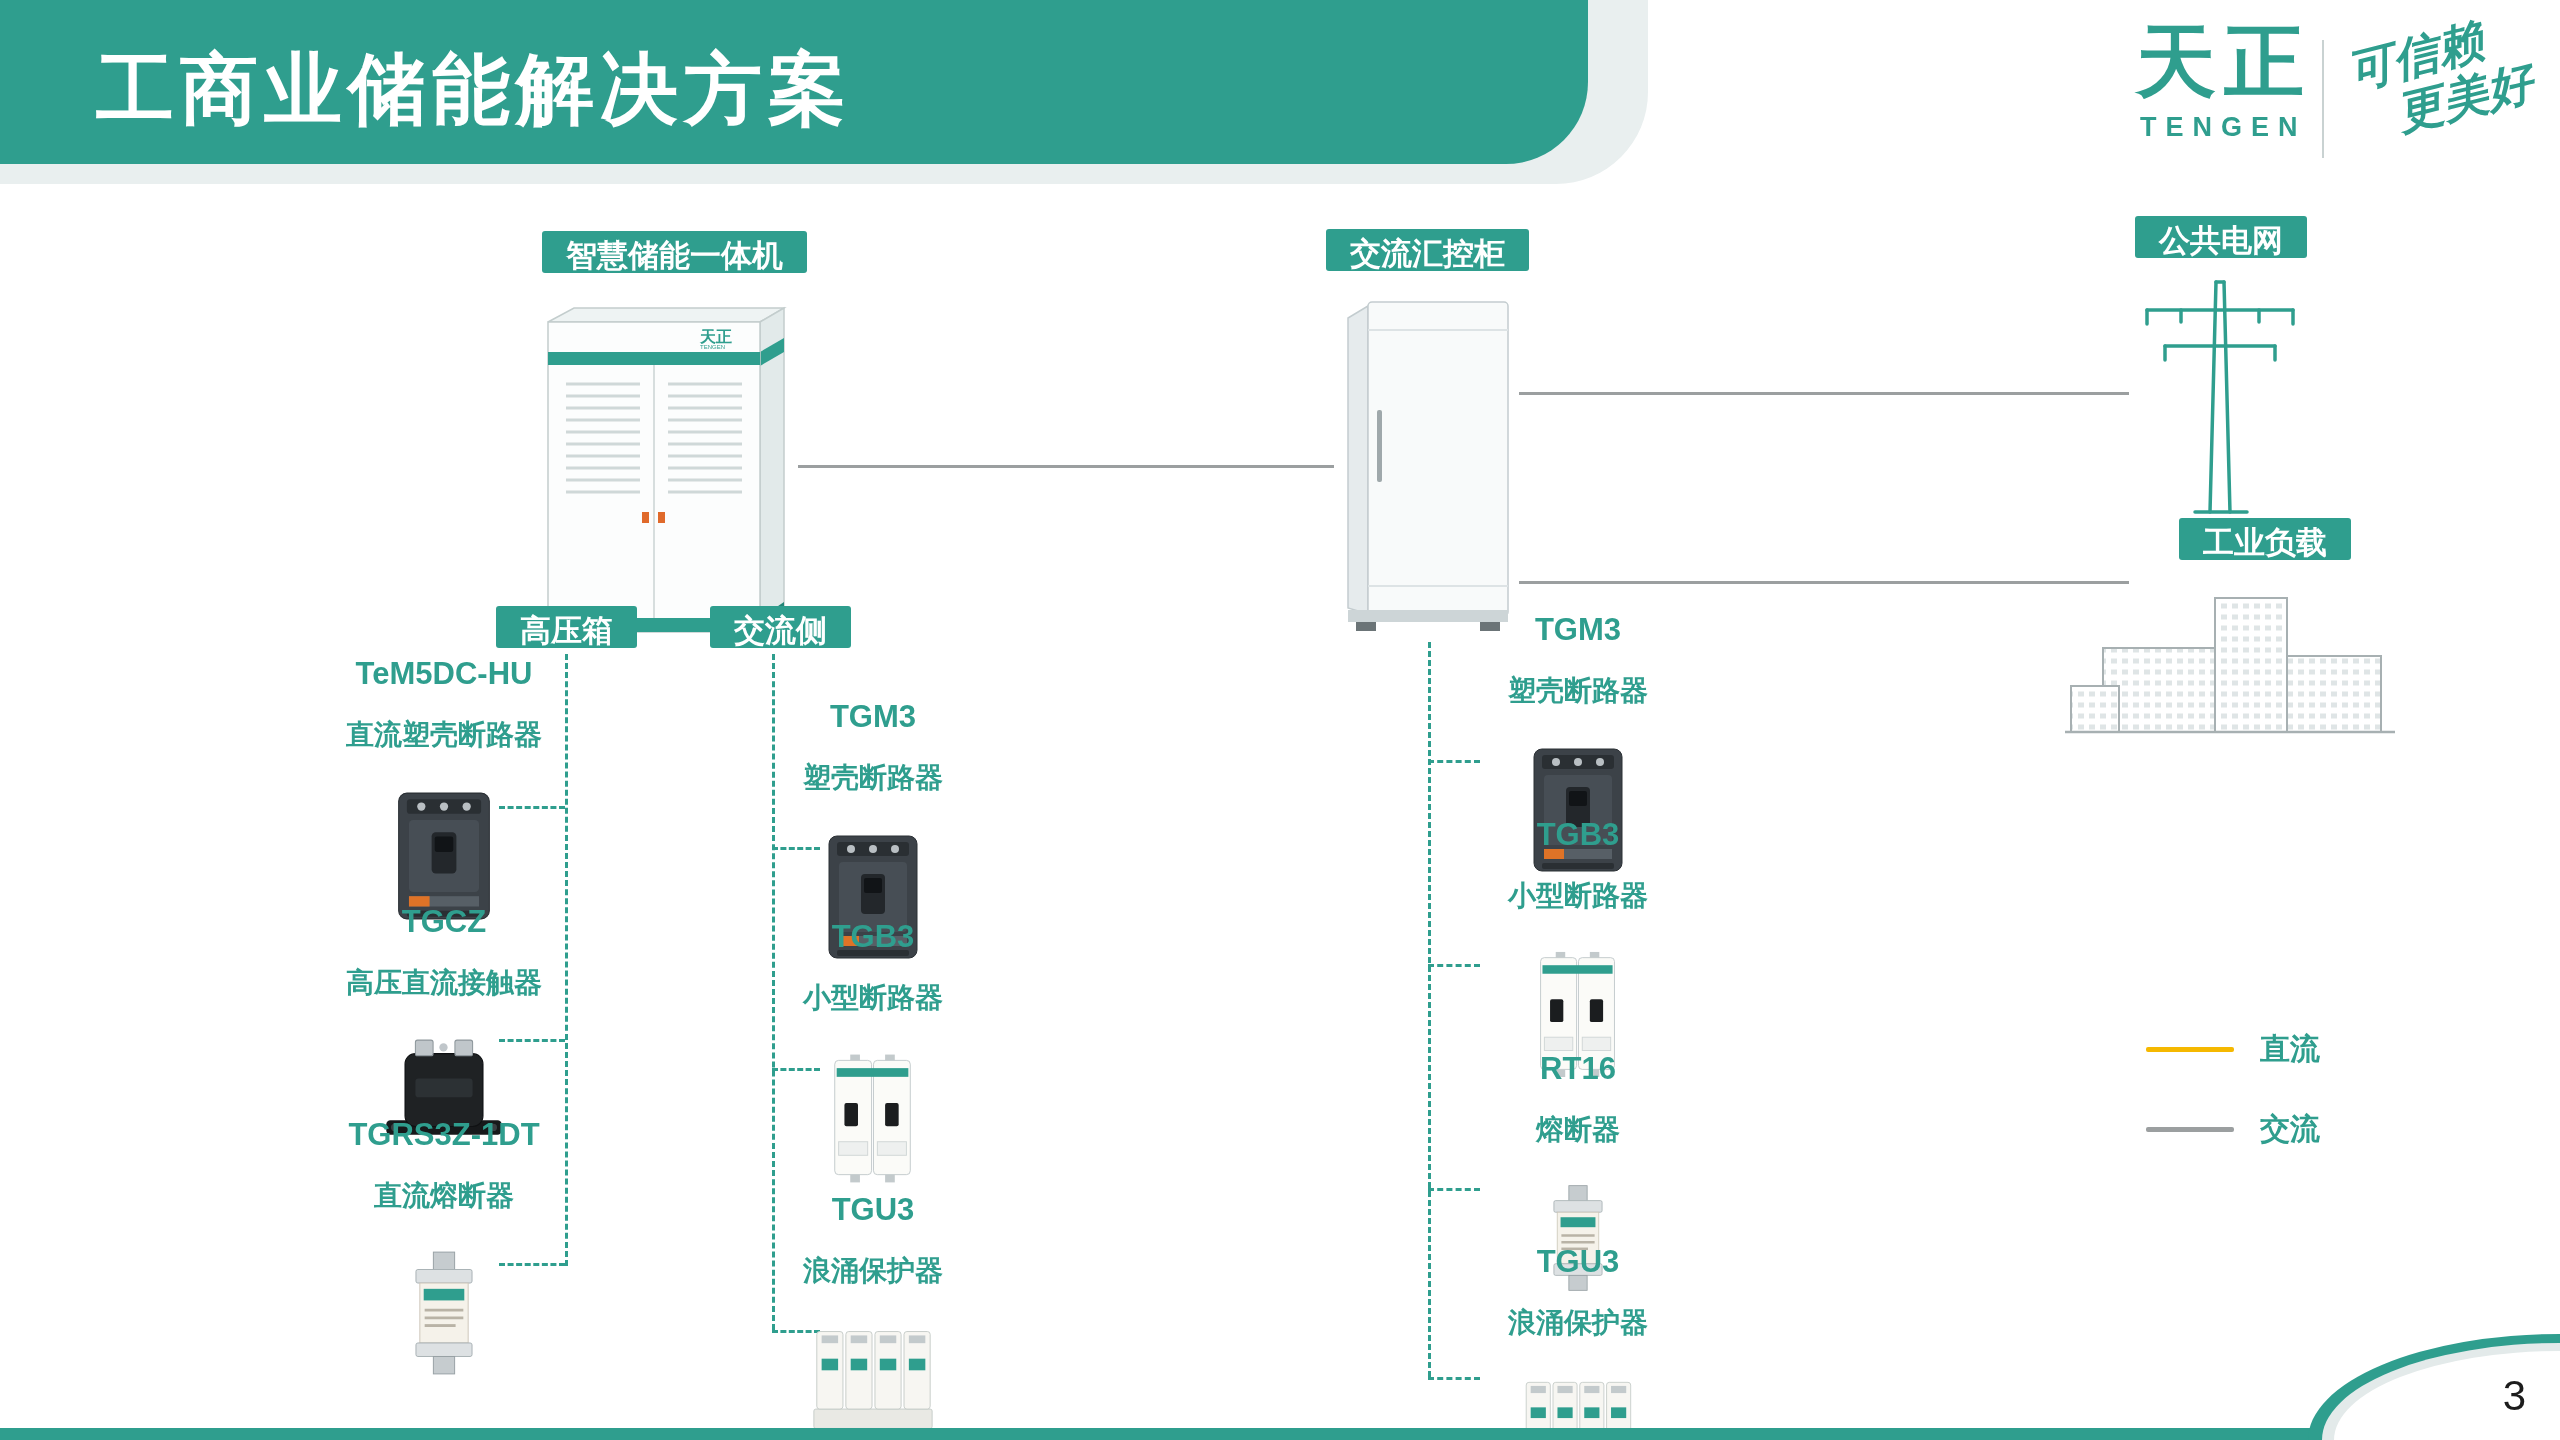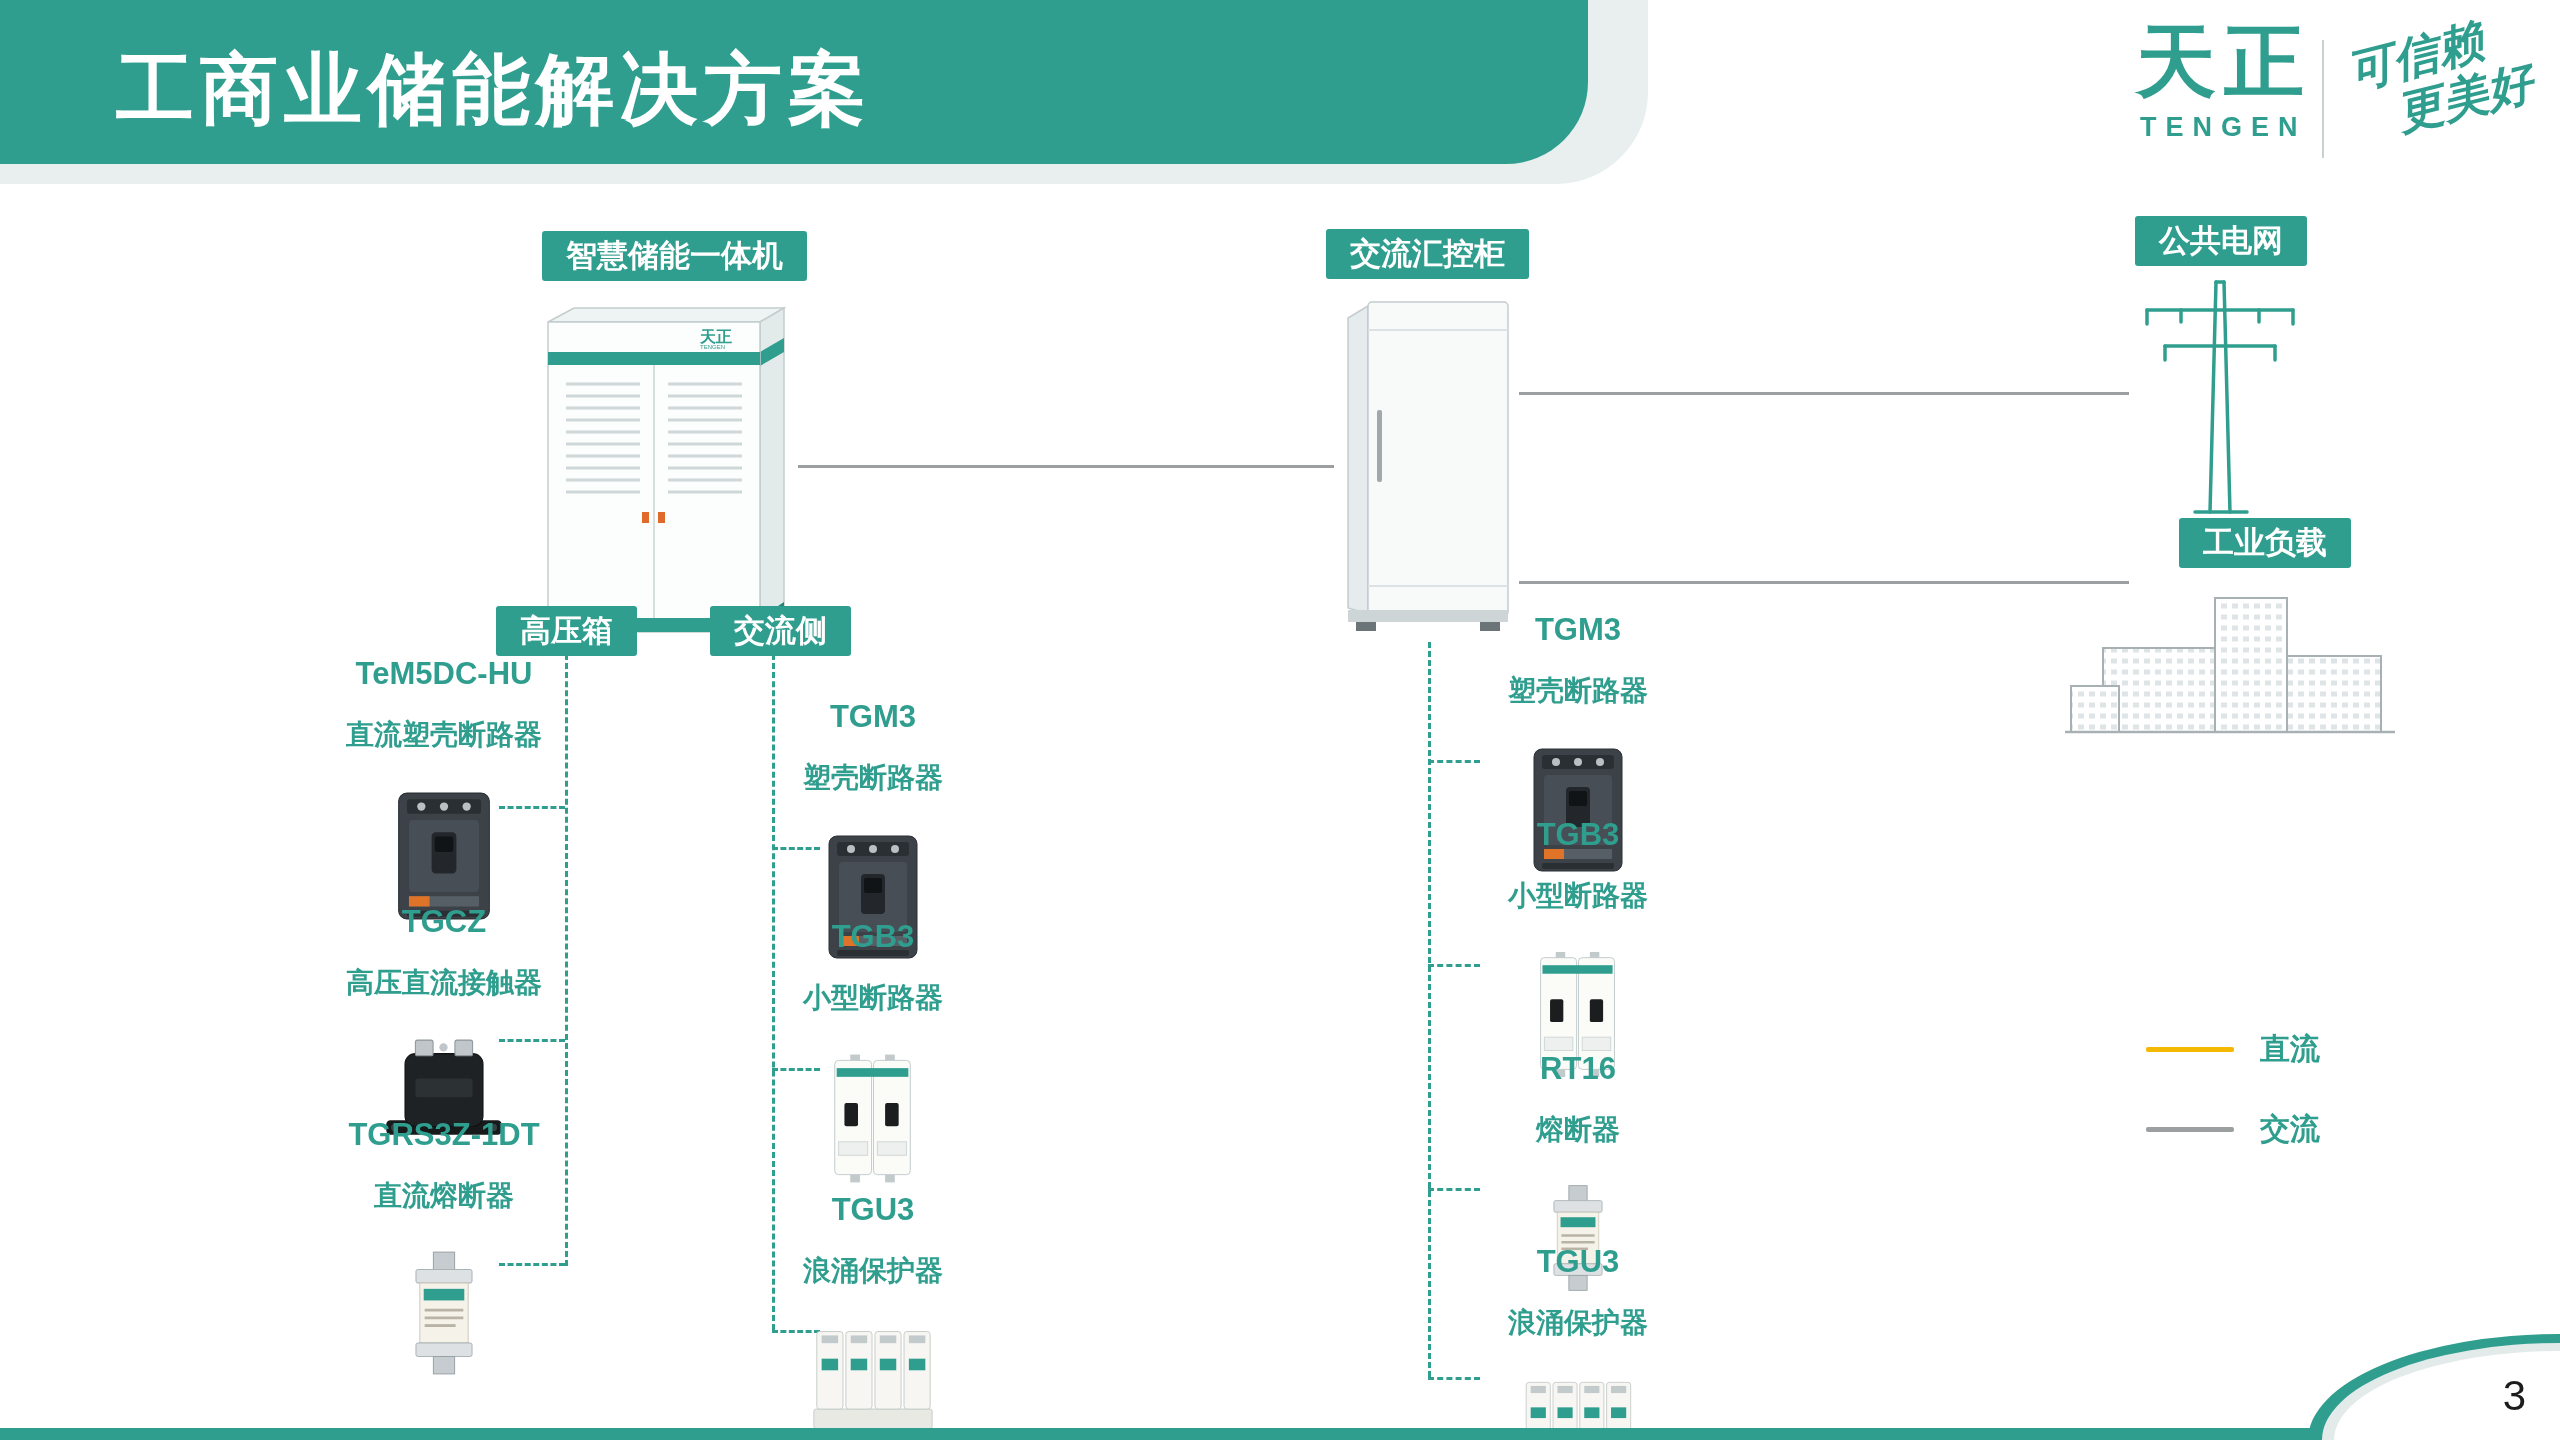--- a/index.html
+++ b/index.html
@@ -5,36 +5,36 @@
   html,body{margin:0;padding:0;background:#ffffff;}
   .slide{position:relative;width:2560px;height:1440px;background:#ffffff;overflow:hidden;
          font-family:"Liberation Sans","DejaVu Sans",sans-serif;}
 
   
   .header-gray{position:absolute;left:0;top:0;width:1648px;height:184px;background:#e9efef;
                border-bottom-right-radius:92px;}
   .header-teal{position:absolute;left:0;top:0;width:1588px;height:164px;background:#2F9E8E;
                border-bottom-right-radius:82px;}
   .title{position:absolute;left:96px;top:38px;font-size:78px;font-weight:700;color:#ffffff;
-         letter-spacing:6px;white-space:nowrap;margin-left:20px;}
+         letter-spacing:6px;white-space:nowrap;}
 
   
   .logo-cn{position:absolute;left:2136px;top:22px;font-size:80px;font-weight:700;color:#2F9E8E;
            letter-spacing:8px;line-height:1;}
   .logo-en{position:absolute;left:2140px;top:112px;font-size:27px;font-weight:700;color:#2F9E8E;
            letter-spacing:9px;}
   .logo-div{position:absolute;left:2322px;top:40px;width:2px;height:118px;background:#c9d2d2;}
   .slogan{position:absolute;left:2352px;top:26px;transform:rotate(-14deg);color:#2F9E8E;
           font-family:"DejaVu Serif","Liberation Serif",serif;font-style:italic;font-weight:700;}
   .slogan div{font-size:46px;line-height:1.12;white-space:nowrap;}
   .slogan .l2{margin-left:38px;}
 
   
   .tag{position:absolute;background:#2F9E8E;color:#ffffff;font-size:31px;font-weight:700;
-       height:50px;line-height:50px;padding:0 24px;border-radius:3px;text-align:center;
+       height:42px;line-height:50px;padding:0 24px;border-radius:3px;text-align:center;
        white-space:nowrap;z-index:6;}
 
   
   .sline{position:absolute;height:3px;background:#9B9FA0;z-index:1;}
   .vdash{position:absolute;width:0;border-left:3px dashed #2F9E8E;z-index:2;}
   .hdash{position:absolute;height:0;border-top:3px dashed #2F9E8E;z-index:2;}
 
   
   .prod{position:absolute;width:300px;display:flex;flex-direction:column;align-items:center;z-index:4;gap:24px;}
   .prod-model{font-size:31px;font-weight:700;color:#2F9E8E;line-height:38px;text-align:center;white-space:nowrap;}

